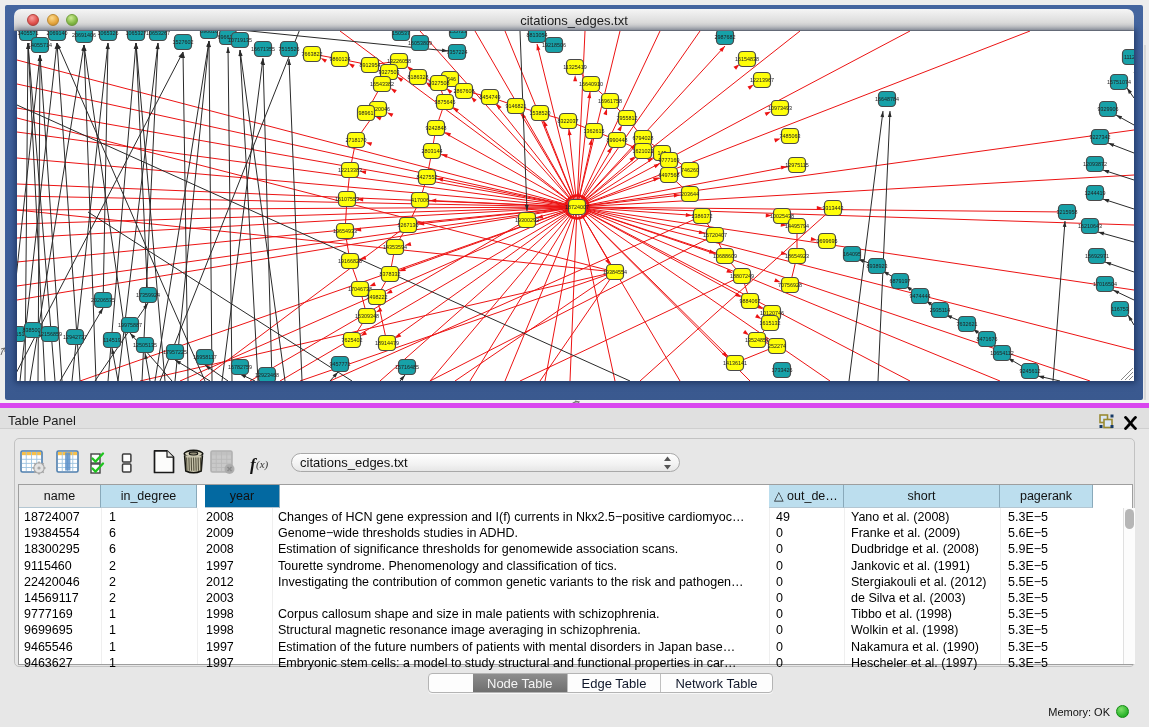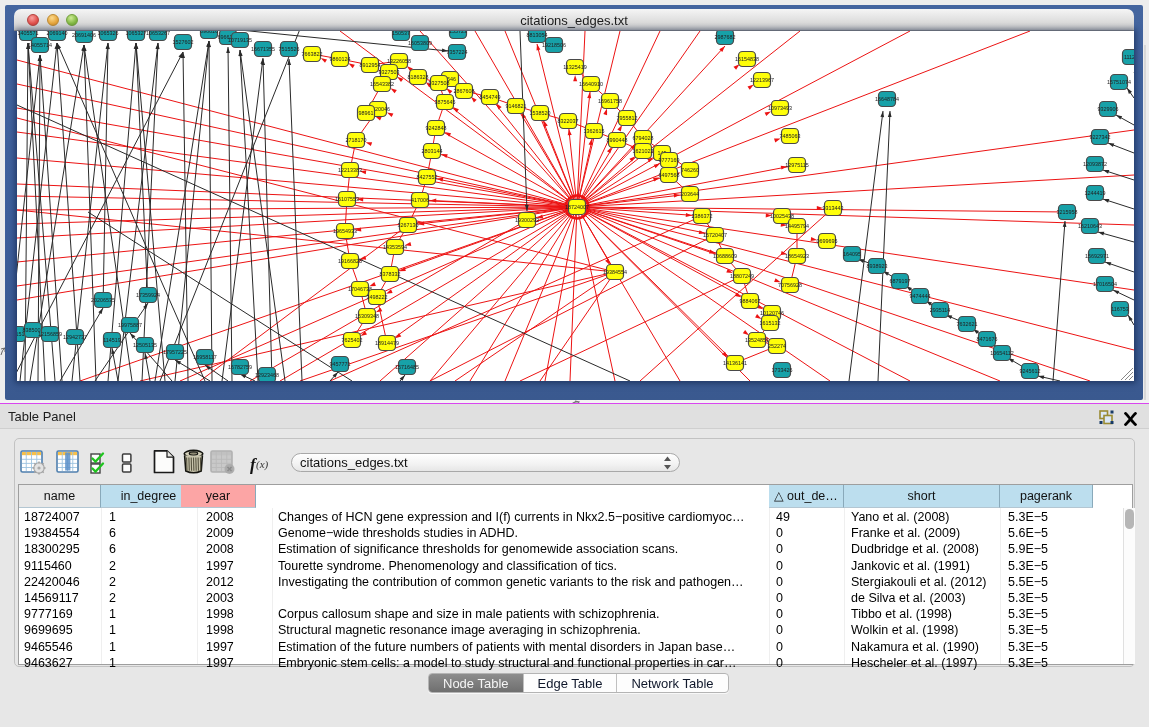--- a/index.html
+++ b/index.html
@@ -17,35 +17,35 @@
   #tl1 { left:13px; background:radial-gradient(circle at 40% 30%, #f7a09e, #e2514d 60%, #c33b38); border:0.5px solid #b5403c;}
   #tl2 { left:32.5px; background:radial-gradient(circle at 40% 30%, #fbd88a, #e6a63d 60%, #c8872b); border:0.5px solid #bd8a33;}
   #tl3 { left:52px; background:radial-gradient(circle at 40% 30%, #cdeb94, #83b944 60%, #6a9c36); border:0.5px solid #72a03c;}
   #wtitle { position:absolute; width:100%; text-align:center; top:4px; font-size:13px; color:#1c1c1c; }
   #canvas { position:absolute; left:12px; top:26px; width:1117px; height:350px; background:#ffffff;
     box-shadow: 0 0 6px 2px rgba(10,25,60,.55); }
 
   
   #tpanel { position:absolute; left:0; top:400px; width:1149px; height:327px; background:#e7e7e7; }
   #tpbar { position:absolute; left:0; top:3px; width:1149px; height:26px; background:#e0e0e0;
-    border-top:1px solid #d946ef; border-bottom:1px solid #cfcfcf;}
+    border-top:5px solid #d946ef; border-bottom:1px solid #cfcfcf;}
   #tpbar .lbl { position:absolute; left:8px; top:5px; font-size:13px; color:#1d1d1d; }
   #toolbox { position:absolute; left:14px; top:38px; width:1121px; height:229px;
     border:1px solid #c2c2c2; border-radius:5px; background:#e7e7e7; }
 
   
   #tbl { position:absolute; left:3px; top:45px; width:1115px; height:181px; background:#ffffff;
     border:1px solid #9e9e9e; font-size:12.5px; }
   .hdr { position:absolute; top:0; height:23px; background:#bcdeee; border-right:1px solid #89a9ba; border-bottom:1px solid #b3c6d2;
     text-align:center; line-height:23px; color:#111; font-size:12.5px;}
   .cell { position:absolute; height:16px; line-height:16px; color:#000; white-space:nowrap; overflow:hidden; }
   
   #tabs { position:absolute; left:428px; top:273px; height:20px; display:flex;
     border:1px solid #b4b4b4; border-radius:4px; overflow:hidden; background:#fdfdfd;
-    box-shadow:0 1px 0 rgba(255,255,255,.7);}
+    box-shadow:0 1px 0 rgba(255,255,255,.7);padding-left:44px;}
   .tab { height:100%; font-size:13px; line-height:19px; padding:0 14px; color:#0f172a; }
   .tab.sel { background:linear-gradient(180deg,#8d8d8d,#6f6f6f); color:#f5f5f5; }
   .tab + .tab { border-left:1px solid #c0c0c0; }
   #statusbar { position:absolute; left:0; top:300px; width:1149px; height:27px; }
   #mem { position:absolute; right:39px; top:6px; font-size:11px; color:#111; }
   #memdot { position:absolute; right:20px; top:5px; width:13px; height:13px; border-radius:50%;
     background:radial-gradient(circle at 38% 30%, #7fe06a, #2db52d 65%, #1f9a1f); border:1px solid #128a12; }
 </style>
 </head>
 <body>
@@ -846,21 +846,21 @@
 </svg>
 <div style="position:absolute;left:276px;top:14px;width:389px;height:19px;
  background:linear-gradient(180deg,#ffffff,#f2f2f2 60%,#e6e6e6);border:1px solid #a8a8a8;border-radius:10px;
  font-size:13px;line-height:18px;color:#111;padding-left:8px;">citations_edges.txt
  <svg width="9" height="14" viewBox="0 0 9 14" style="position:absolute;right:7px;top:2px">
             <path d="M4.5 0.5 L8 5 L1 5 Z M4.5 13.5 L8 9 L1 9 Z" fill="#555"></path>
           </svg></div>
       <div id="tbl">
           <div class="hdr" style="left:0px;width:82px;background:#e8e8e8">name</div>
 <div class="hdr" style="left:82px;width:96px;background:#bcdeee">in_degree</div>
-<div class="hdr" style="left:162px;width:75px;background:#fca5a5">year</div>
+<div class="hdr" style="left:186px;width:75px;background:#0369a1">year</div>
 <div class="hdr" style="left:750px;width:75px;background:#bcdeee;text-align:left;padding-left:5px">△ out_de…</div>
 <div class="hdr" style="left:825px;width:156px;background:#bcdeee">short</div>
 <div class="hdr" style="left:981px;width:93px;background:#bcdeee">pagerank</div>
 <div class="cell" style="left:5px;top:24.0px;width:77px">18724007</div>
 <div class="cell" style="left:90px;top:24.0px;width:88px">1</div>
 <div class="cell" style="left:187px;top:24.0px;width:66px">2008</div>
 <div class="cell" style="left:259px;top:24.0px;width:491px">Changes of HCN gene expression and I(f) currents in Nkx2.5−positive cardiomyoc…</div>
 <div class="cell" style="left:757px;top:24.0px;width:68px">49</div>
 <div class="cell" style="left:832px;top:24.0px;width:149px">Yano et al. (2008)</div>
 <div class="cell" style="left:989px;top:24.0px;width:85px">5.3E−5</div>
@@ -934,14 +934,18 @@
 <div style="position:absolute;left:981px;top:23px;width:1px;height:156px;background:#efefef"></div>
 <div style="position:absolute;left:1104px;top:23px;width:12px;height:156px;background:#fcfcfc;border-left:1px solid #e0e0e0"></div>
 <div style="position:absolute;left:1105.5px;top:24px;width:9px;height:20px;background:#b6b6b6;border-radius:5px"></div>
         </div>
     </div>
     <div id="tabs">
       <div class="tab sel">Node Table</div>
         <div class="tab">Edge Table</div>
         <div class="tab">Network Table</div>
     </div>
+    <div id="statusbar">
+        <span id="mem">Memory: OK</span>
+        <span id="memdot"></span>
+      </div>
   </div>
 </div>
 
 </body></html>

